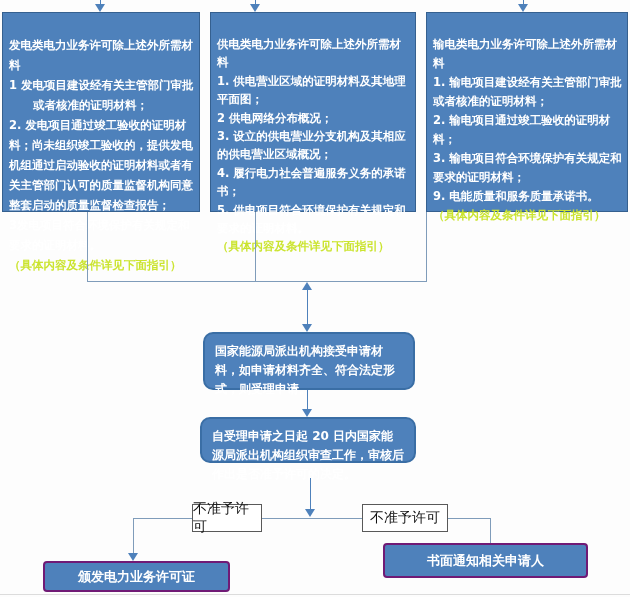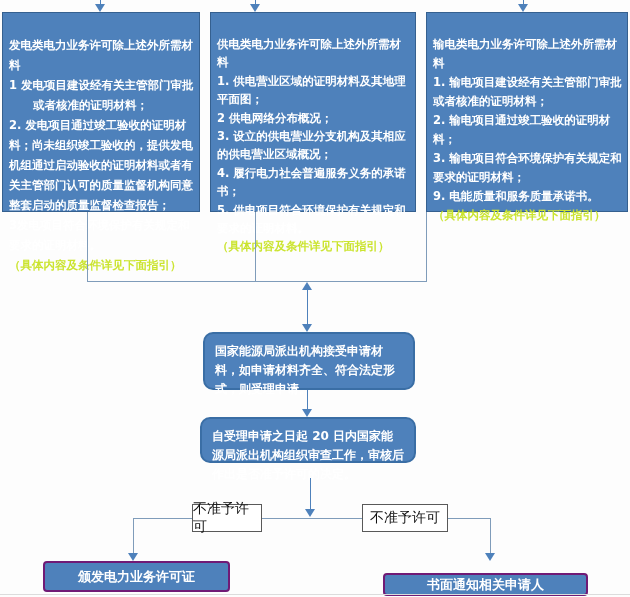--- a/index.html
+++ b/index.html
@@ -114,16 +114,16 @@
 
   <div class="declabel" style="left:192px;top:504px;width:70px;height:28px">不准予许可</div>
   <div class="declabel" style="left:362px;top:504px;width:86px;height:28px">不准予许可</div>
 
   <div class="vline" style="left:133px;top:518px;height:37px"></div>
   <div class="tri-down" style="left:128px;top:553px"></div>
   <div class="vline" style="left:490px;top:518px;height:37px"></div>
   <div class="tri-down" style="left:485px;top:553px"></div>
 
   <div class="bottombox" style="left:43px;top:561px;width:187px;height:31px">颁发电力业务许可证</div>
-  <div class="bottombox" style="left:383px;top:573px;width:205px;height:23px">书面通知相关申请人</div>
+  <div class="bottombox" style="left:383px;top:543px;width:205px;height:35px">书面通知相关申请人</div>
 
   <div class="baseline"></div>
 </div>
 
 </body></html>

